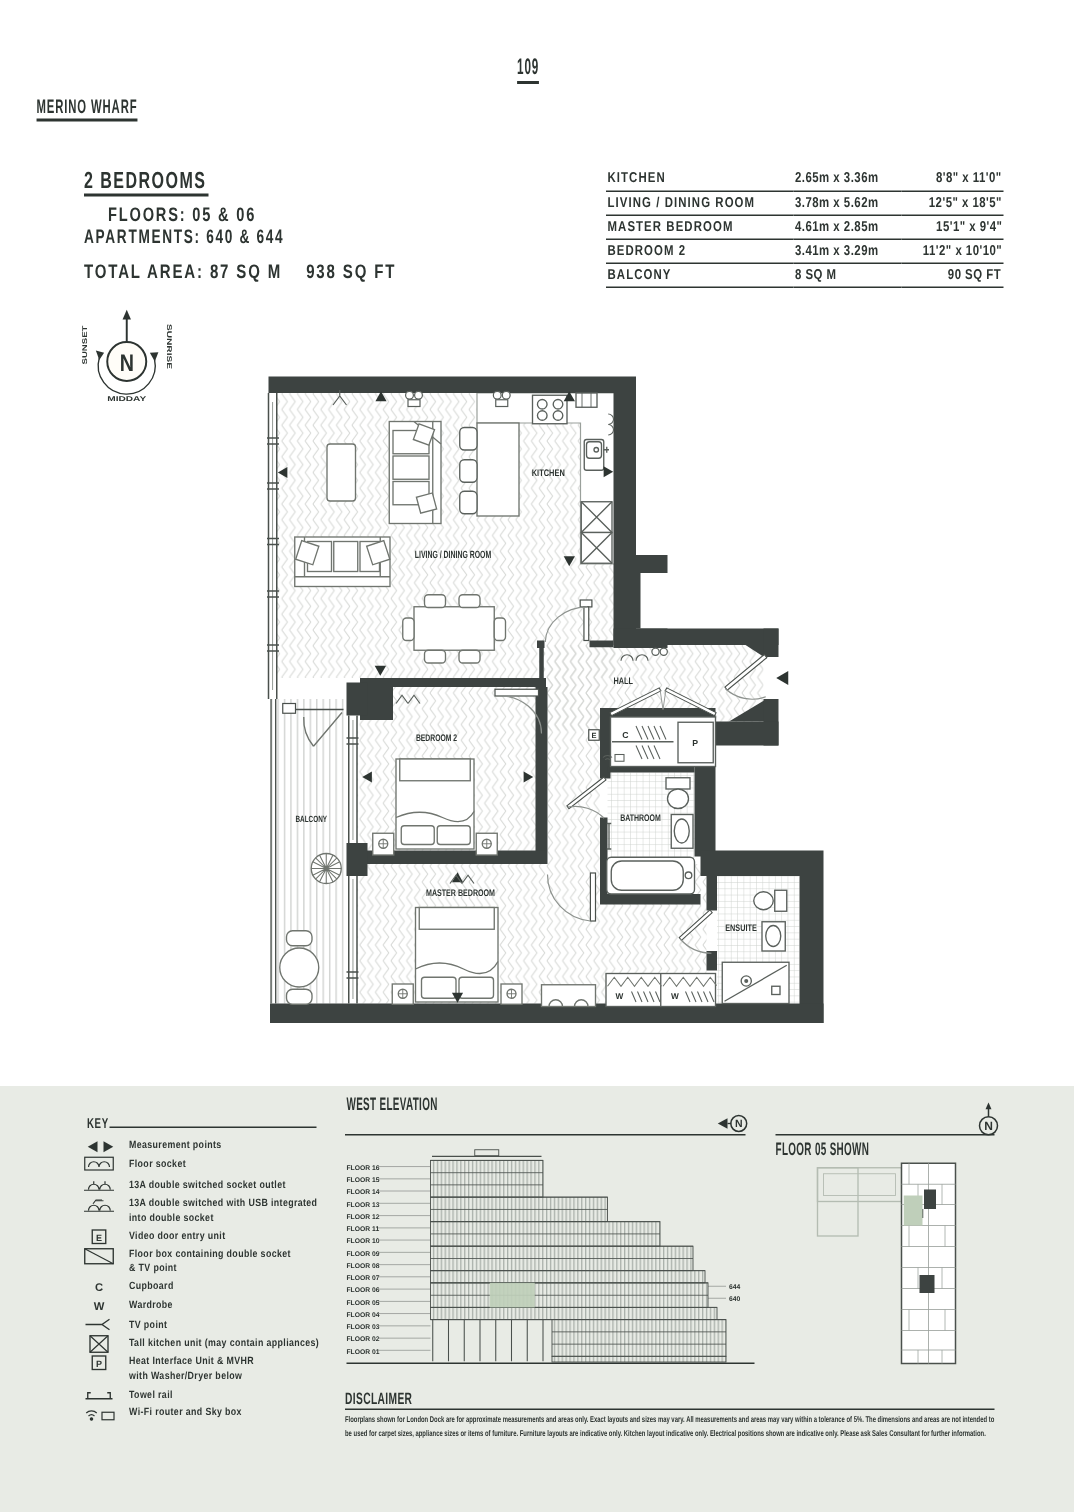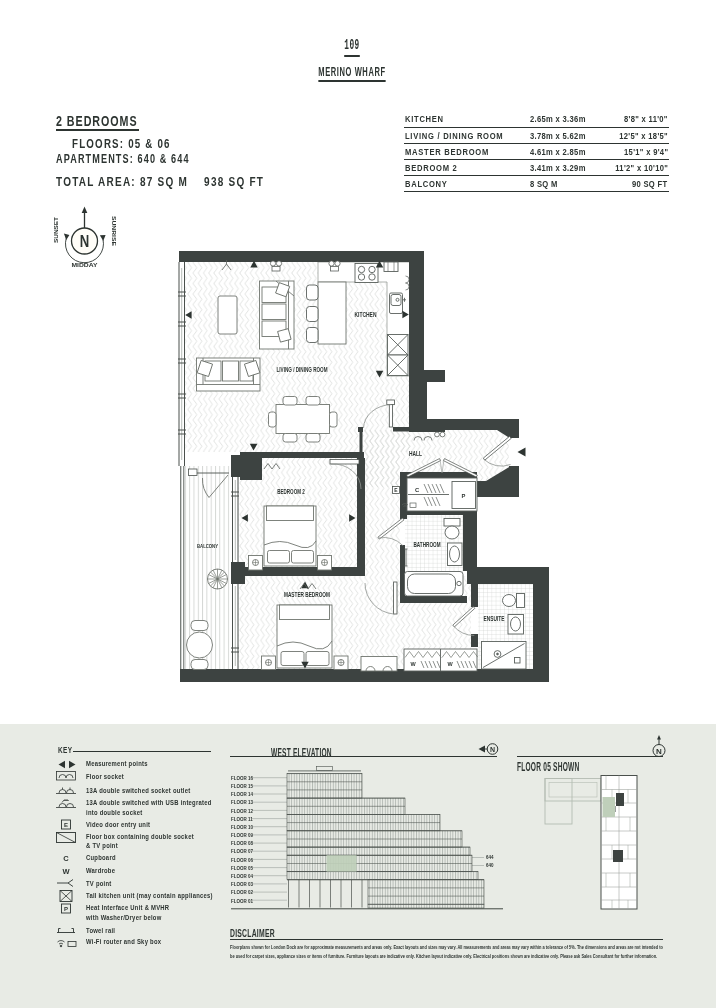--- a/index.html
+++ b/index.html
@@ -5,25 +5,25 @@
   html,body{margin:0;padding:0;}
   body{width:716px;height:1008px;position:relative;background:#ffffff;
        font-family:"Liberation Sans",sans-serif;color:#2d3431;overflow:hidden;}
   .cnd{display:inline-block;transform-origin:0 50%;white-space:nowrap;font-weight:bold;}
   .abs{position:absolute;}
   .band{position:absolute;left:0;top:724px;width:716px;height:284px;background:#e8ebe5;}
 </style>
 </head>
 <body>
 
-<div class="abs" style="left:0;top:36px;width:704px;text-align:center;font-family:Liberation Mono, monospace;">
+<div class="abs" style="left:0;top:36px;width:704px;text-align:center;">
   <span style="display:inline-block;font-weight:bold;font-size:15px;letter-spacing:1px;transform:scaleX(0.52);transform-origin:50% 50%;border-bottom:2px solid #2d3431;padding-bottom:1px;">109</span>
 </div>
 
-<div class="abs" style="left:0;top:62px;width:704px;text-align:center;">
+<div class="abs" style="left:0;top:62px;width:704px;">
   <span style="display:inline-block;font-weight:bold;font-size:13px;letter-spacing:1px;transform:scaleX(0.58);transform-origin:50% 50%;border-bottom:2px solid #2d3431;padding-bottom:1px;">MERINO WHARF</span>
 </div>
 
 <div class="abs" style="left:56px;top:112px;text-decoration:underline;">
   <span class="cnd" style="font-size:15.5px;letter-spacing:1.4px;transform:scaleX(0.69);">2 BEDROOMS</span>
 </div>
 <div class="abs" style="left:56px;top:128.5px;width:83px;height:2px;background:#2d3431;"></div>
 
 <div class="abs" style="left:72px;top:134px;"><span class="cnd" style="font-size:13px;letter-spacing:1.6px;transform:scaleX(0.75);">FLOORS: 05 &amp; 06</span></div>
 
@@ -649,21 +649,21 @@
   <div class="abs" style="top:846.1px;"><span class="cnd" style="font-size:7px;transform:scaleX(0.84);letter-spacing:0.3px;">Cupboard</span></div>
   <div class="abs" style="top:858.7px;"><span class="cnd" style="font-size:7px;transform:scaleX(0.84);letter-spacing:0.3px;">Wardrobe</span></div>
   <div class="abs" style="top:871.8px;"><span class="cnd" style="font-size:7px;transform:scaleX(0.84);letter-spacing:0.3px;">TV point</span></div>
   <div class="abs" style="top:884.4px;"><span class="cnd" style="font-size:7px;transform:scaleX(0.84);letter-spacing:0.3px;">Tall kitchen unit (may contain appliances)</span></div>
   <div class="abs" style="top:896.4px;"><span class="cnd" style="font-size:7px;transform:scaleX(0.84);letter-spacing:0.3px;">Heat Interface Unit &amp; MVHR</span></div>
   <div class="abs" style="top:905.7px;"><span class="cnd" style="font-size:7px;transform:scaleX(0.84);letter-spacing:0.3px;">with Washer/Dryer below</span></div>
   <div class="abs" style="top:919px;"><span class="cnd" style="font-size:7px;transform:scaleX(0.84);letter-spacing:0.3px;">Towel rail</span></div>
   <div class="abs" style="top:929.6px;"><span class="cnd" style="font-size:7px;transform:scaleX(0.84);letter-spacing:0.3px;">Wi-Fi router and Sky box</span></div>
 </div>
 
-<div class="abs" style="left:231px;top:743px;margin-left:40px;"><span class="cnd" style="font-size:12px;letter-spacing:0.4px;transform:scaleX(0.55);">WEST ELEVATION</span></div>
+<div class="abs" style="left:231px;top:727px;"><span class="cnd" style="font-size:12px;letter-spacing:0.4px;transform:scaleX(0.55);">WEST ELEVATION</span></div>
 <div class="abs" style="left:230px;top:756px;width:267px;border-top:1px solid #2d3431;"></div>
 
 <div class="abs" style="left:517px;top:741px;margin-top:16px;"><span class="cnd" style="font-size:12px;letter-spacing:0.4px;transform:scaleX(0.55);">FLOOR 05 SHOWN</span></div>
 <div class="abs" style="left:517px;top:756px;width:146px;border-top:1px solid #2d3431;"></div>
 
 <div class="abs" style="left:230px;top:923px;"><span class="cnd" style="font-size:11px;letter-spacing:0.4px;transform:scaleX(0.62);">DISCLAIMER</span></div>
 <div class="abs" style="left:230px;top:939px;width:433px;border-top:1px solid #2d3431;"></div>
 
 <div class="abs" style="left:230px;top:944px;font-size:5.6px;font-weight:bold;color:#2d3431;">
 <div style="transform-origin:0 0;transform:scaleX(0.703);white-space:nowrap;" id="disc1">Floorplans shown for London Dock are for approximate measurements and areas only. Exact layouts and sizes may vary. All measurements and areas may vary within a tolerance of 5%. The dimensions and areas are not intended to</div>

